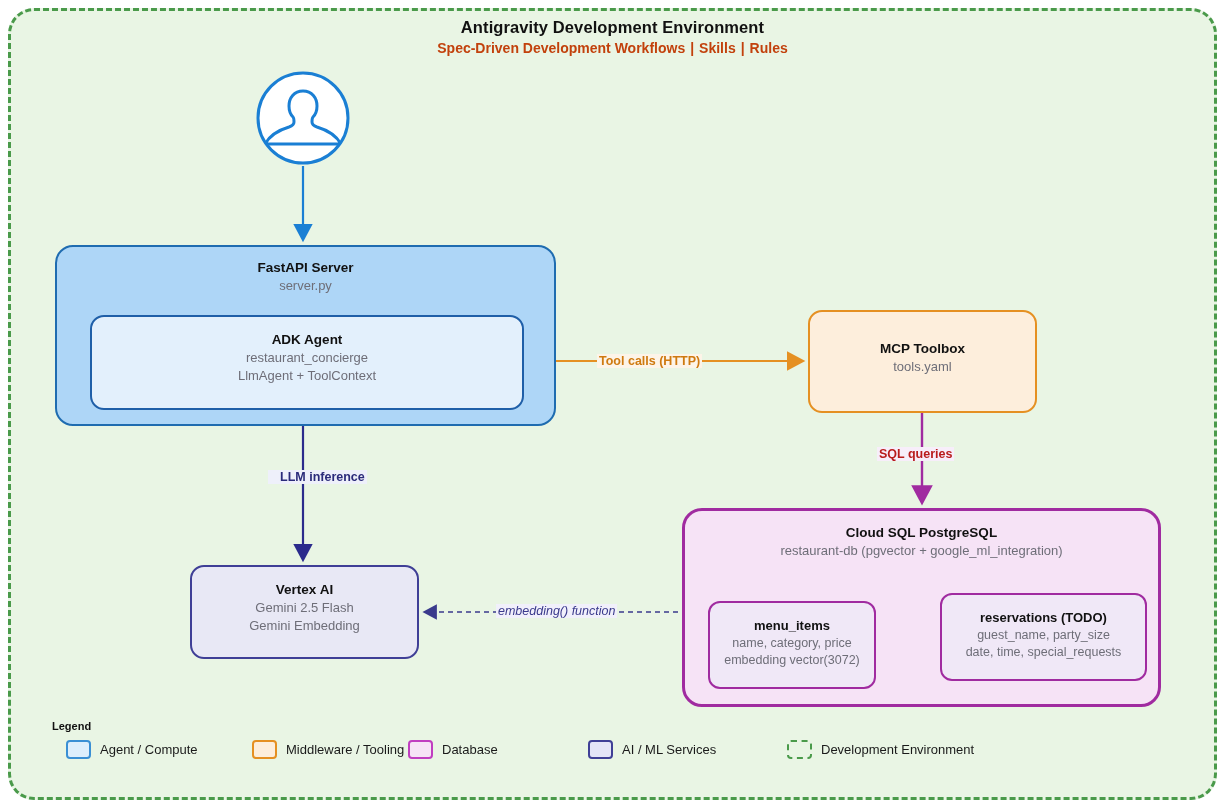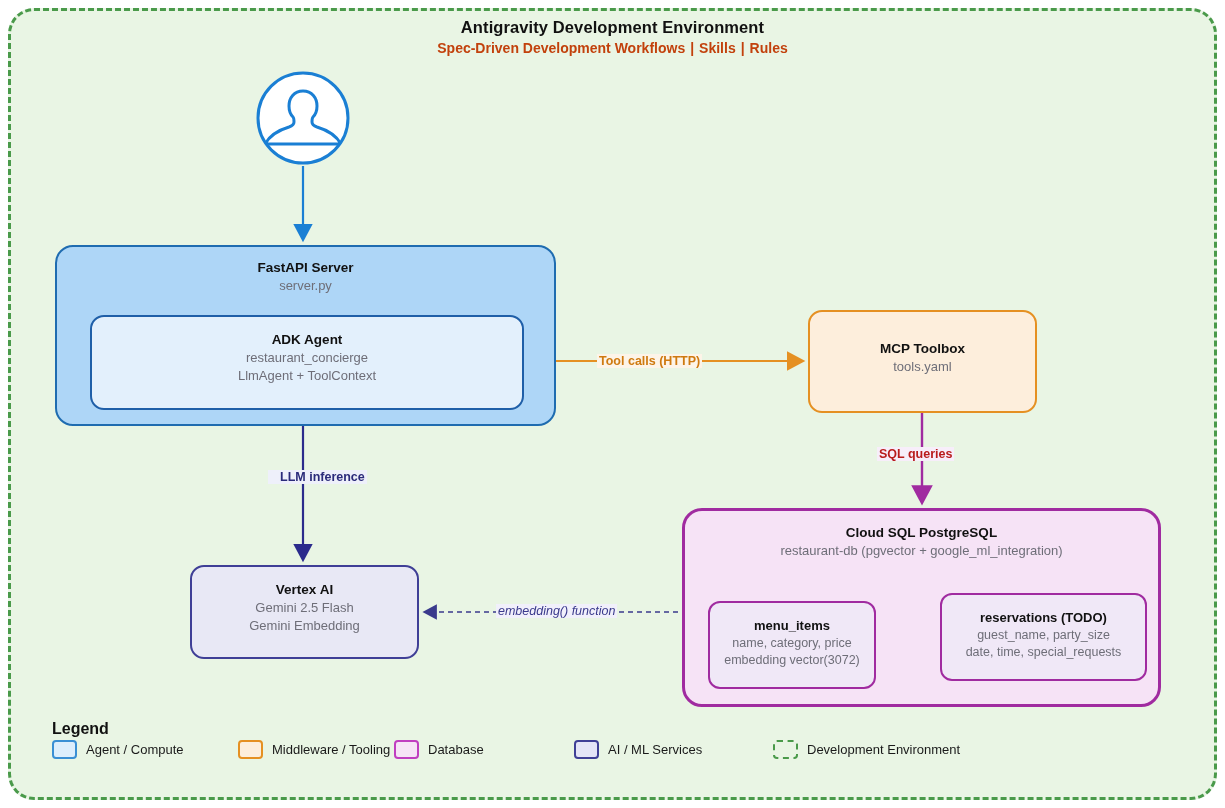--- a/index.html
+++ b/index.html
@@ -156,24 +156,24 @@
   }
 
   
   .legend {
     position: absolute;
     left: 52px; top: 720px;
     width: 1120px; height: 56px;
   }
   .legend-title {
     position: absolute; left: 0; top: 0;
-    font-size: 16px; font-weight: bold; color: #111111;
+    font-size: 11px; font-weight: bold; color: #111111;
   }
   .legend-row {
-    position: absolute; left: 0; top: 20px;
+    position: absolute; left: 14px; top: 20px;
     display: flex; align-items: center;
   }
   .legend-item {
     display: flex; align-items: center;
   }
   .legend-swatch {
     width: 25px; height: 19px;
     box-sizing: border-box;
     border-radius: 4px;
     margin-right: 9px;

